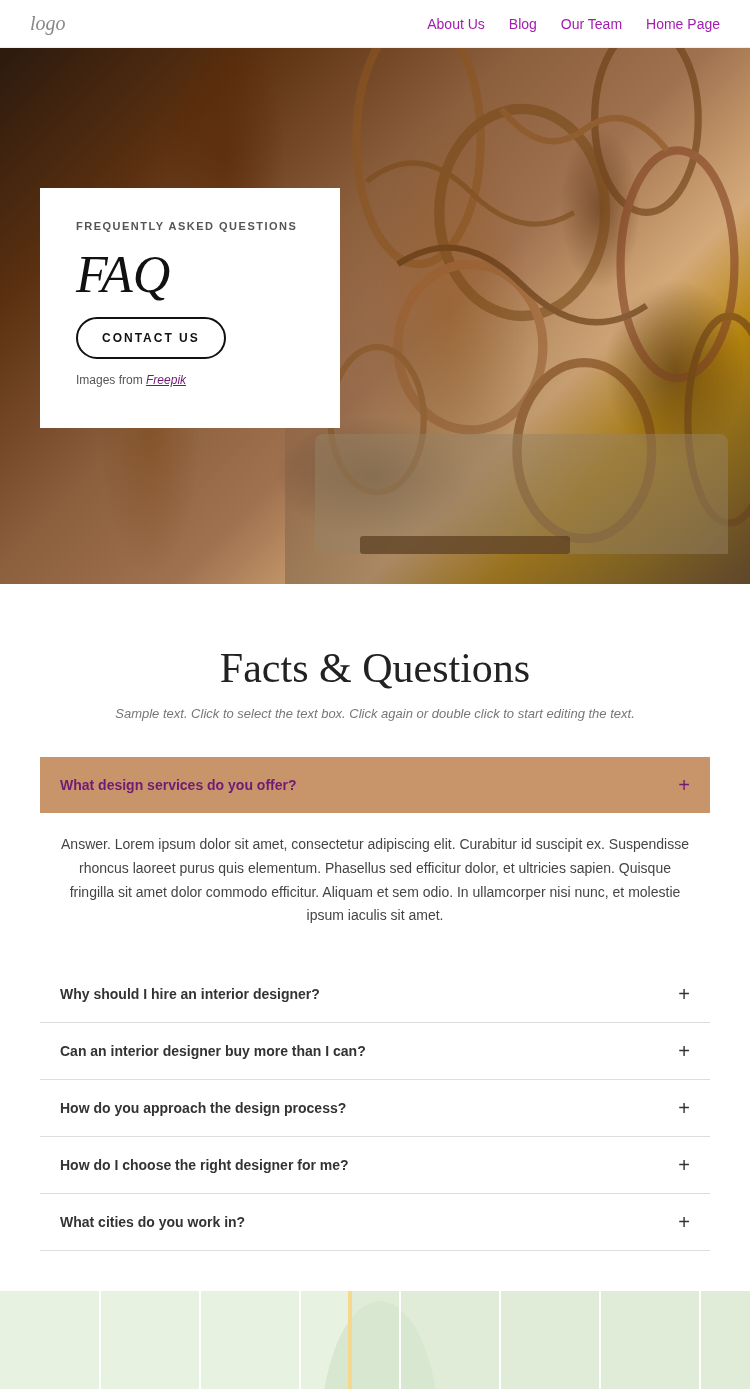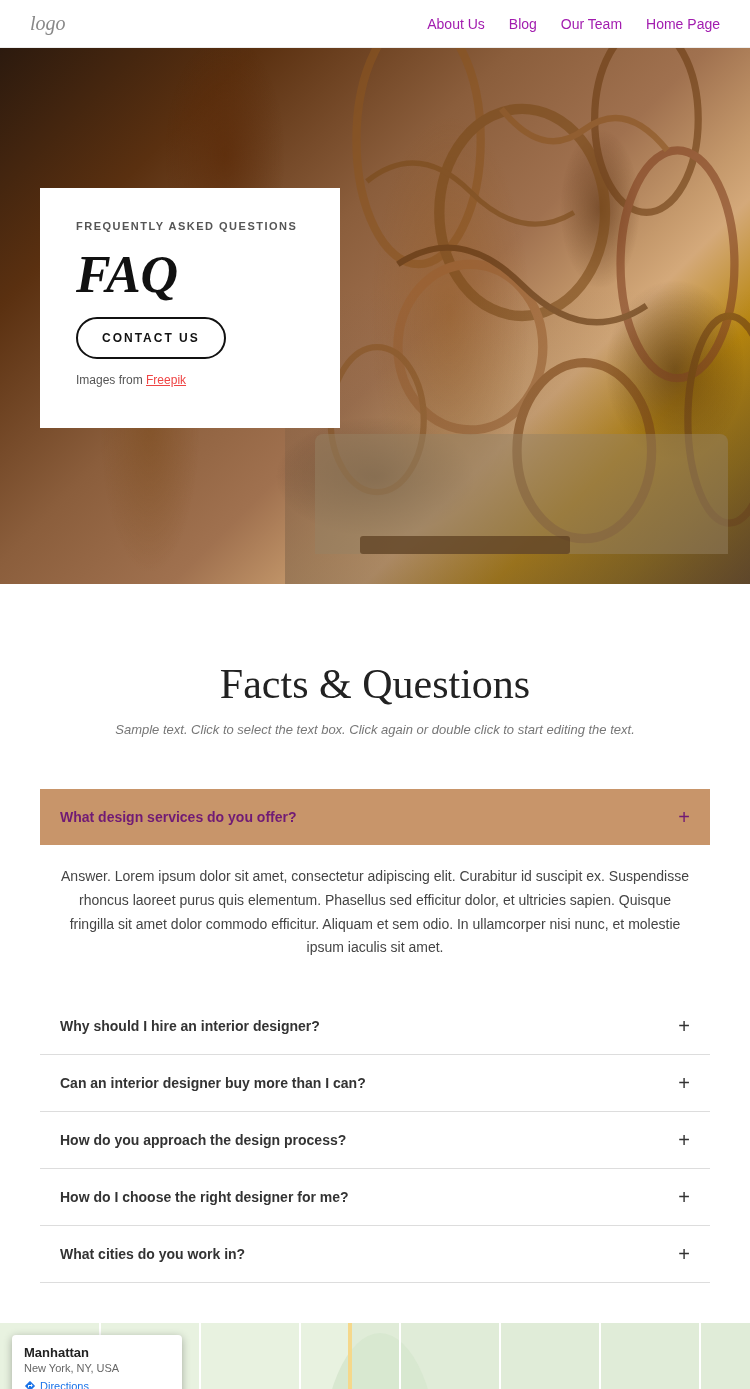--- a/index.html
+++ b/index.html
@@ -85,21 +85,21 @@
     .hero-subtitle {
       font-family: Arial, sans-serif;
       font-size: 11px;
       letter-spacing: 1.5px;
       color: #555;
       font-weight: 600;
       text-transform: uppercase;
     }
     .hero-title {
       font-size: 52px;
-      font-weight: 700;
+      font-weight: 400;
       color: #111;
       line-height: 1.1;
       font-style: italic;
     }
     .contact-btn {
       display: inline-block;
       border: 2px solid #111;
       border-radius: 50px;
       padding: 12px 24px;
       font-family: Arial, sans-serif;
@@ -111,43 +111,44 @@
       background: transparent;
       color: #111;
       width: fit-content;
     }
     .hero-images-note {
       font-family: Arial, sans-serif;
       font-size: 12px;
       color: #555;
     }
     .hero-images-note a {
-      color: #ef4444;
+      color: #701a75;
+      font-style: italic;
     }
 
     
     .faq-section {
-      padding: 76px 30px 40px;
+      padding: 60px 30px 40px;
       background: #fff;
     }
     .faq-section-title {
       text-align: center;
       font-size: 42px;
       font-weight: 400;
       color: #222;
       margin-bottom: 14px;
       font-family: Georgia, serif;
     }
     .faq-section-subtitle {
       text-align: center;
       font-size: 13px;
       color: #777;
       font-style: italic;
       font-family: Arial, sans-serif;
-      margin-bottom: 52px;
+      margin-bottom: 36px;
     }
 
     
     .faq-item {
       border-bottom: 1px solid #ddd;
       margin: 0 10px;
     }
     .faq-item-active {
       background: #c8956a;
       margin-bottom: 0;
@@ -363,25 +364,14 @@
     <circle cx="380" cy="150" r="4" fill="#fff"></circle>
 
     <text x="330" y="200" font-family="Arial" font-size="11" fill="#555" font-weight="600">MANHATTAN</text>
     <text x="460" y="170" font-family="Arial" font-size="11" fill="#555">BRONX</text>
     <text x="200" y="200" font-family="Arial" font-size="10" fill="#555">New Jersey</text>
     <text x="220" y="260" font-family="Arial" font-size="14" fill="#555" font-weight="600">New York</text>
     <text x="450" y="230" font-family="Arial" font-size="10" fill="#555">BROOKLYN</text>
     <text x="510" y="170" font-family="Arial" font-size="10" fill="#555">QUEENS</text>
   </svg>
 
-  <div class="map-popup">
-    <div class="map-popup-title">Manhattan</div>
-    <div class="map-popup-address">New York, NY, USA</div>
-    <div class="map-popup-directions">
-      <svg width="12" height="12" viewBox="0 0 24 24" fill="#1a73e8">
-          <path d="M21.71 11.29l-9-9a1 1 0 00-1.42 0l-9 9a1 1 0 000 1.42l9 9a1 1 0 001.42 0l9-9a1 1 0 000-1.42zM14 14.5V12h-4v3H8v-4a1 1 0 011-1h5V7.5l3.5 3.5-3.5 3.5z"></path>
-        </svg>
-      <span>Directions</span>
-    </div>
-    <div class="map-popup-larger">View larger map</div>
-  </div>
 
 </div>
 
 </body></html>

